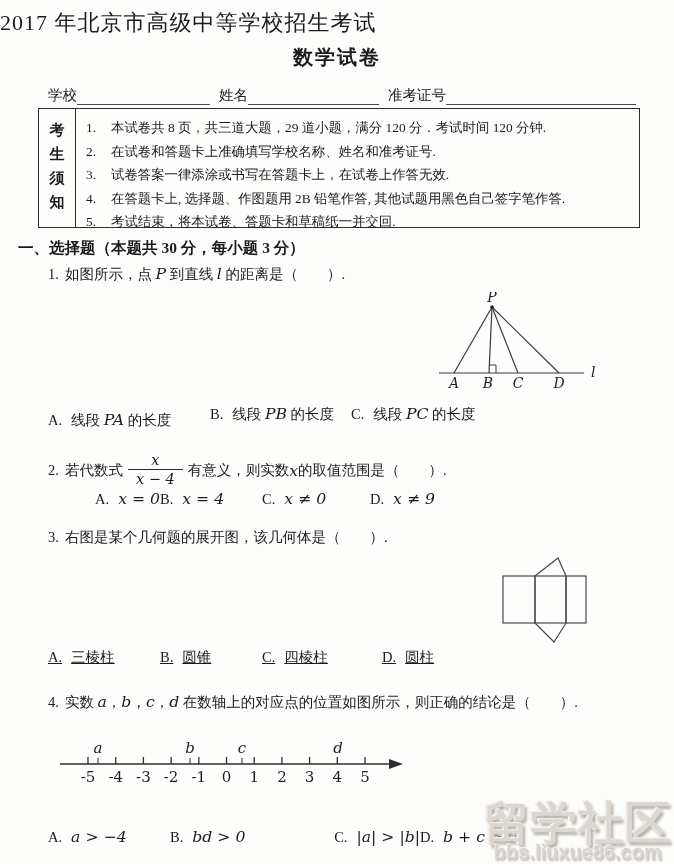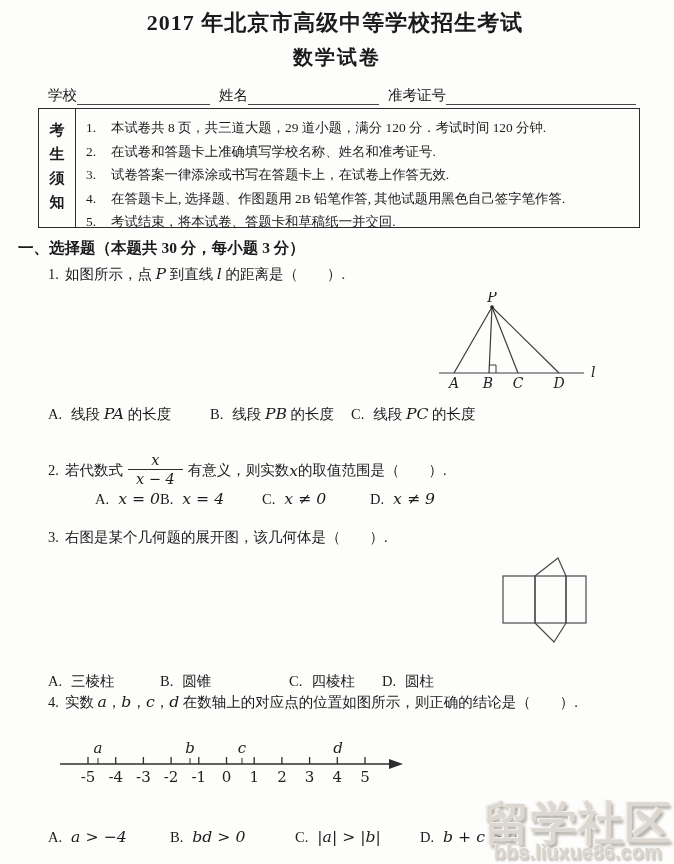--- a/index.html
+++ b/index.html
@@ -2,22 +2,22 @@
 <html><head>
 <meta charset="utf-8">
 <style>
   * { margin:0; padding:0; box-sizing:border-box; }
   html,body { background:#e9e9e9; }
   .page {
     position:relative; width:674px; height:864px; margin:0 auto;
     background:#fdfdfc; color:#1b1b1b; overflow:hidden;
     font-family:"Liberation Serif","DejaVu Serif",serif;
   }
-  .title1 { position:absolute; top:8px; left:0; right:4px; text-align:center;
-            font-size:22px; font-weight:bold; letter-spacing:1px; }
+  .title1 { position:absolute; top:8px; left:0; right:4px; 
+            font-size:22px; font-weight:normal; letter-spacing:1px; }
   .title2 { position:absolute; top:44px; left:0; right:0; text-align:center;
             font-size:20px; font-weight:bold; letter-spacing:2px; }
   .fields { position:absolute; top:86px; left:48px; font-size:14.5px; white-space:nowrap; }
   .blank  { display:inline-block; border-bottom:1px solid #474747; height:16px;
             vertical-align:bottom; margin-right:9px; }
   .blank.b1 { width:133px; } .blank.b2 { width:131px; } .blank.b3 { width:190px; margin-right:0; }
 
   .notice { position:absolute; top:108px; left:38px; width:602px; height:120px;
             border:1.5px solid #2c2c2c; display:flex; }
   .notice-side { width:37px; border-right:1.2px solid #2c2c2c; font-weight:bold;
@@ -36,24 +36,24 @@
   .qno { margin-right:6px; }
 
   .frac { display:inline-block; text-align:center; vertical-align:middle; margin:0 5px;
           font-family:"DejaVu Serif","Liberation Serif",serif; }
   .frac .fn { display:block; font-style:italic; line-height:1.15; padding:0 8px; }
   .frac .fd { display:block; font-style:italic; line-height:1.25; padding:0 8px;
               border-top:1.2px solid #2c2c2c; }
 
   .opts { position:absolute; left:48px; display:flex; font-size:14.5px; white-space:nowrap; }
   .opt .lbl { margin-right:9px; }
-  #q1opts { top:404px; } #q1opts .opt:nth-child(1){width:162px;} #q1opts .opt:nth-child(2){width:125px;} #q1opts .opt:nth-child(3){width:145px;margin-left:16px;}
+  #q1opts { top:404px; } #q1opts .opt:nth-child(1){width:162px;margin-top:6px;} #q1opts .opt:nth-child(2){width:125px;} #q1opts .opt:nth-child(3){width:145px;margin-left:16px;}
   #q2opts { top:489px; } #q2opts .opt:nth-child(1){width:112px;text-align:right;} #q2opts .opt:nth-child(2){width:102px;} #q2opts .opt:nth-child(3){width:108px;}
-  #q3opts { top:672px; } #q3opts .opt:nth-child(1){width:112px;} #q3opts .opt:nth-child(2){width:102px;} #q3opts .opt:nth-child(3){width:120px;text-align:center;}
-  #q4opts { top:827px; } #q4opts .opt:nth-child(1){width:122px;} #q4opts .opt:nth-child(2){width:125px;} #q4opts .opt:nth-child(3){width:125px;}
+  #q3opts { top:648px;text-decoration:underline; } #q3opts .opt:nth-child(1){width:112px;} #q3opts .opt:nth-child(2){width:102px;} #q3opts .opt:nth-child(3){width:120px;}
+  #q4opts { top:827px; } #q4opts .opt:nth-child(1){width:122px;} #q4opts .opt:nth-child(2){width:125px;} #q4opts .opt:nth-child(3){width:125px;text-align:right;}
 
   .fig { position:absolute; }
   #fig1 { top:292px; left:436px; }
   #fig3 { top:551px; left:498px; }
   #fig4 { top:727px; left:25px; }
   svg text { font-family:"DejaVu Serif","Liberation Serif",serif; fill:#222; }
   svg .var { font-style:italic; }
 
   .watermark { position:absolute; right:2px; bottom:2px; text-align:center;
                font-family:"Liberation Sans","DejaVu Sans",sans-serif; font-weight:bold;

